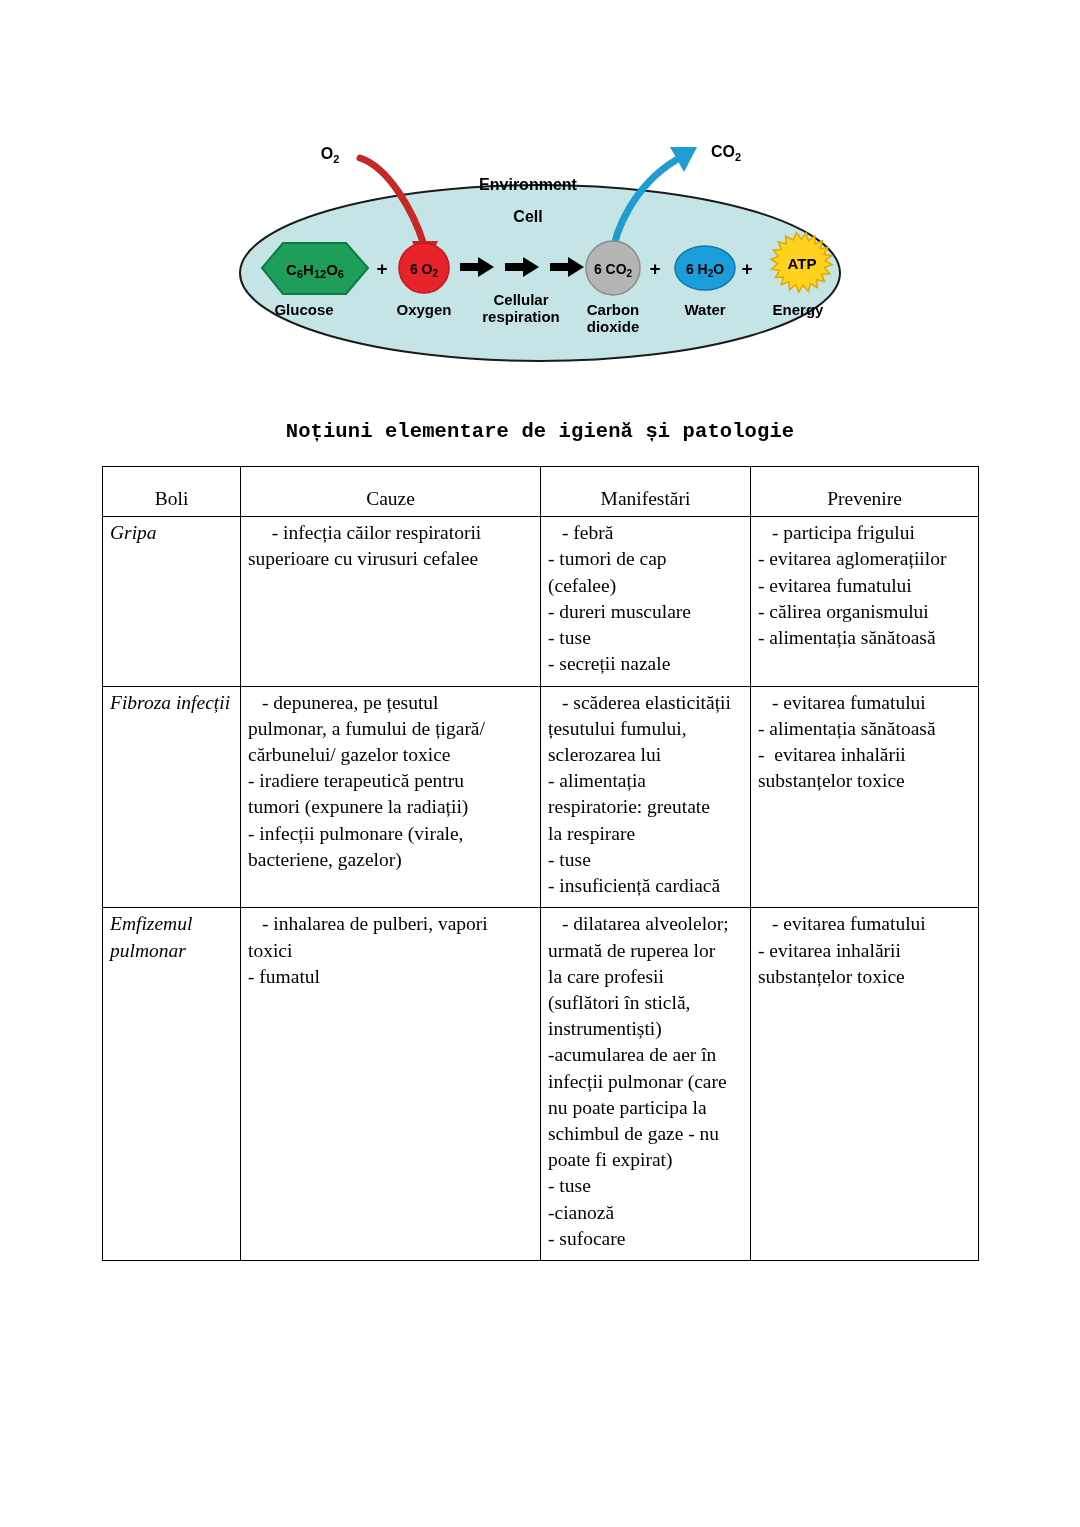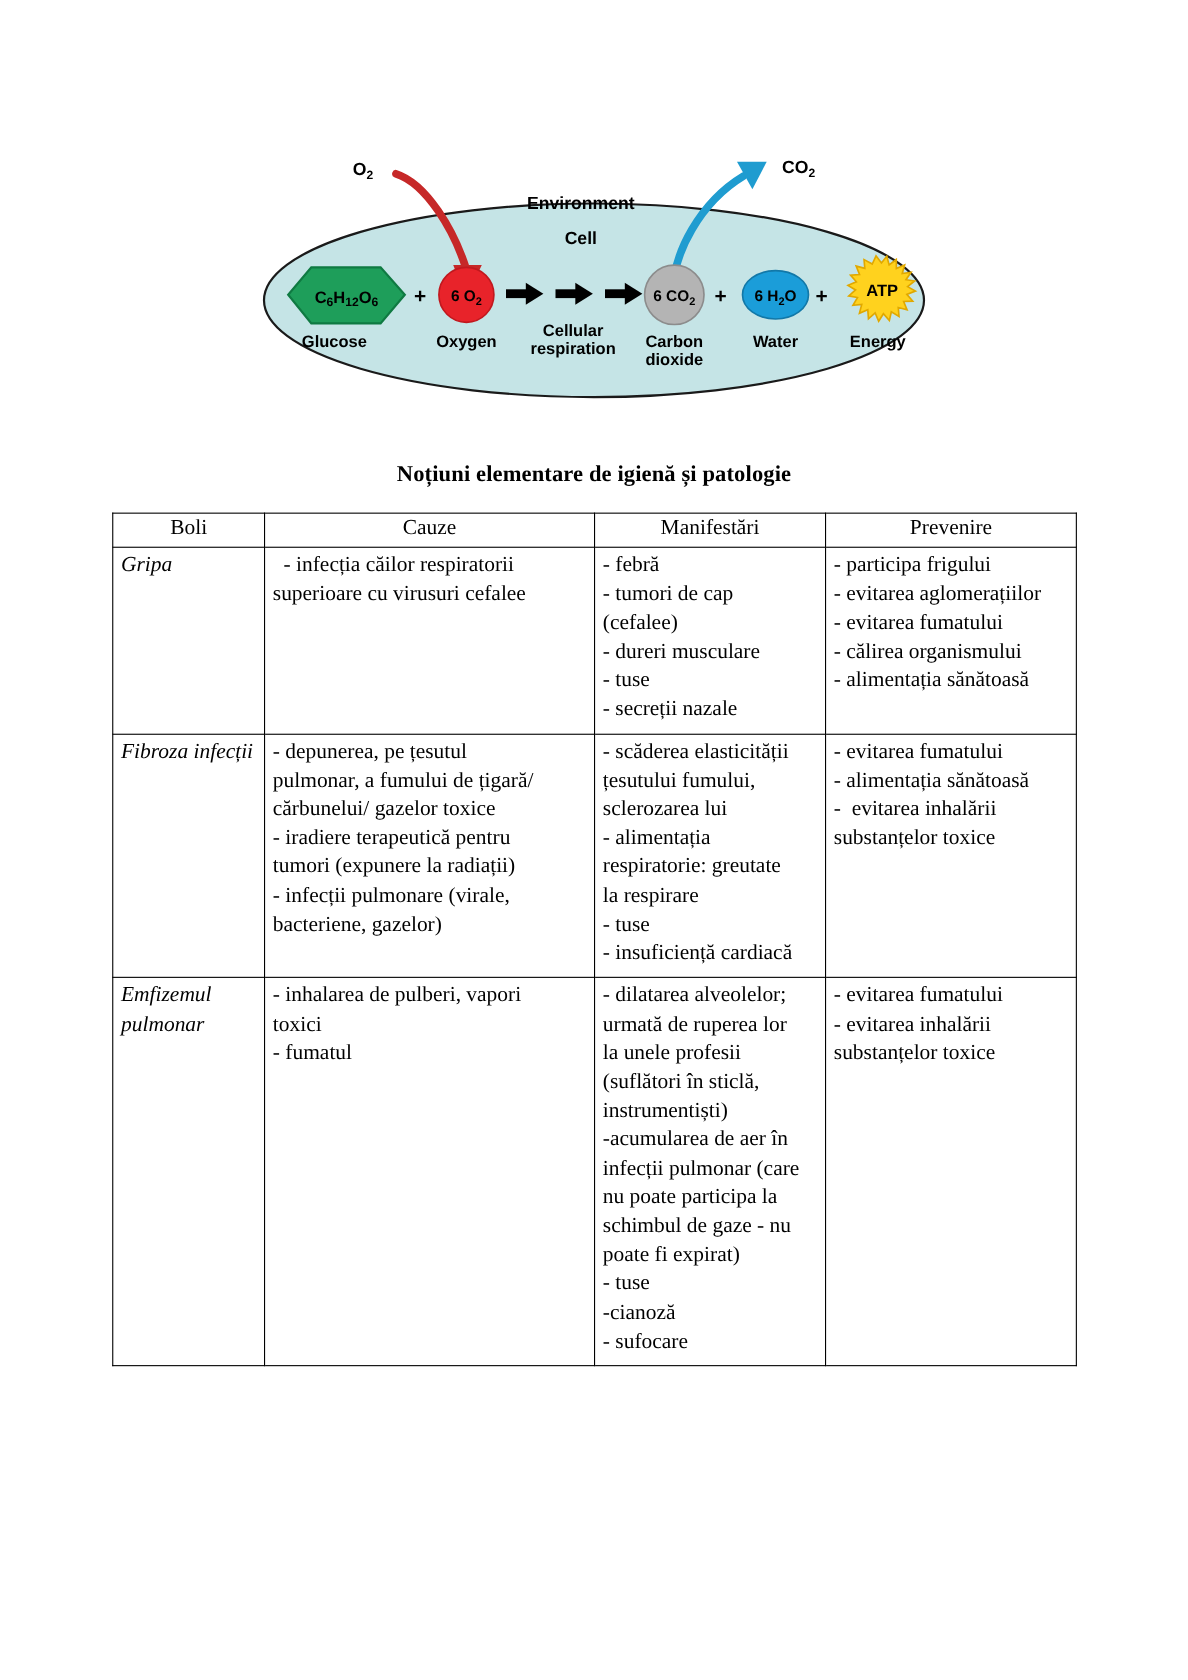--- a/index.html
+++ b/index.html
@@ -35,21 +35,21 @@
     fill: #000000;
   }
 
   
   #doc-title {
     position: absolute;
     left: 0;
     top: 420px;
     width: 1080px;
     text-align: center;
-    font-family: Liberation Serif, serif;
+    font-family: Liberation Mono, monospace;
     font-weight: bold;
     font-size: 20.5px;
     letter-spacing: 0.1px;
   }
 
   
   #patologie-table {
     position: absolute;
     left: 102px;
     top: 466px;
@@ -61,36 +61,36 @@
   }
   #patologie-table td, #patologie-table th {
     border: 1.5px solid #000000;
     vertical-align: top;
     padding: 3px 7px 8px 7px;
     line-height: 1.345;
     font-weight: normal;
   }
   #patologie-table thead th {
     text-align: center;
-    padding-top: 0;
+    padding-top: 19px;
     padding-bottom: 4px;
     vertical-align: middle;
   }
   .col-boli  { width: 138px; }
   .col-cauze { width: 300px; }
   .col-manif { width: 210px; }
   .col-prev  { width: 228px; }
 
   .disease-name {
     font-style: italic;
   }
   .cell-lines > div {
     white-space: pre-wrap;
   }
-  .cell-lines > div:first-child { margin-top: 0; }
+  .cell-lines > div:first-child { margin-top: 0; margin-left: 14px; }
 </style>
 </head>
 <body>
 
 <div id="diagram-figure">
   <svg viewBox="0 0 624 255" xmlns="http://www.w3.org/2000/svg">
 
     <ellipse cx="312" cy="148" rx="300" ry="88" fill="#c5e4e6" stroke="#1a1a1a" stroke-width="2"></ellipse>
 
     <g>
@@ -244,21 +244,21 @@
         <span class="disease-name">Emfizemul pulmonar</span>
       </td>
       <td class="cell-lines">
           <div>- inhalarea de pulberi, vapori</div>
           <div>toxici</div>
           <div>- fumatul</div>
         </td>
       <td class="cell-lines">
           <div>- dilatarea alveolelor;</div>
           <div>urmată de ruperea lor</div>
-          <div>la unele profesii</div>
+          <div>la care profesii</div>
           <div>(suflători în sticlă,</div>
           <div>instrumentiști)</div>
           <div>-acumularea de aer în</div>
           <div>infecții pulmonar (care</div>
           <div>nu poate participa la</div>
           <div>schimbul de gaze - nu</div>
           <div>poate fi expirat)</div>
           <div>- tuse</div>
           <div>-cianoză</div>
           <div>- sufocare</div>

